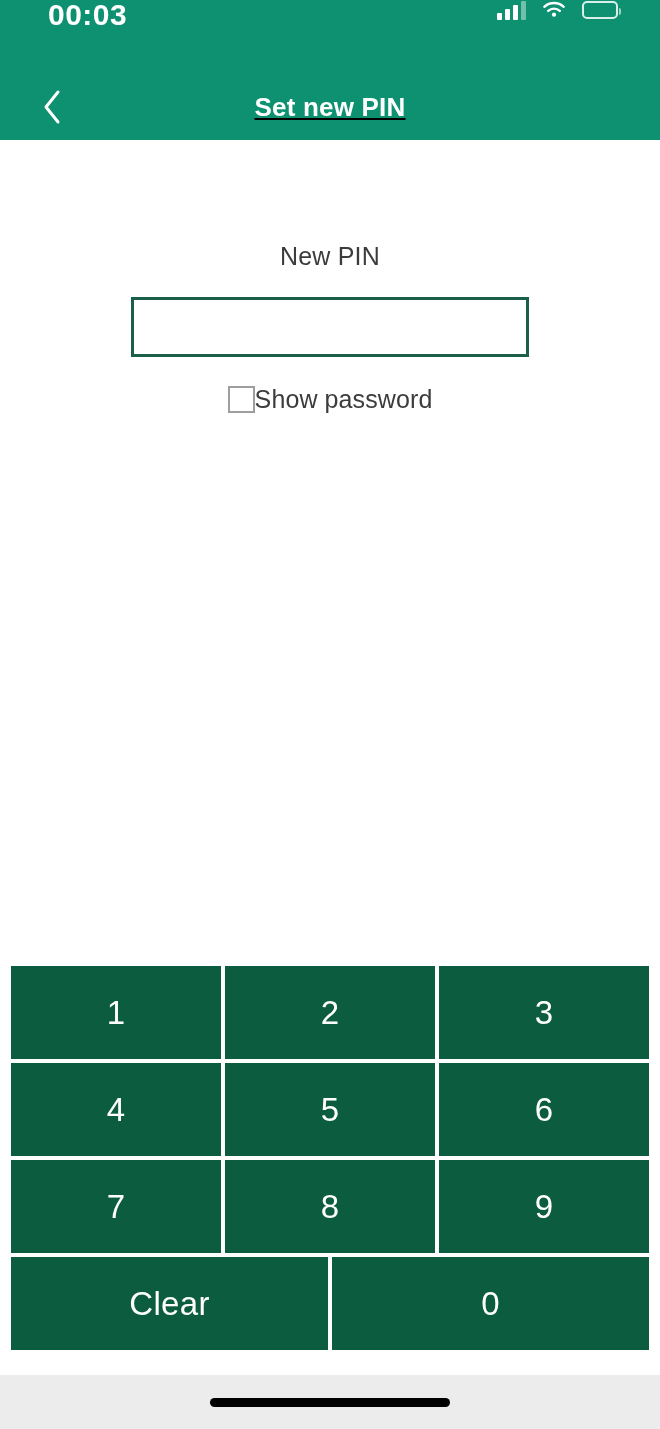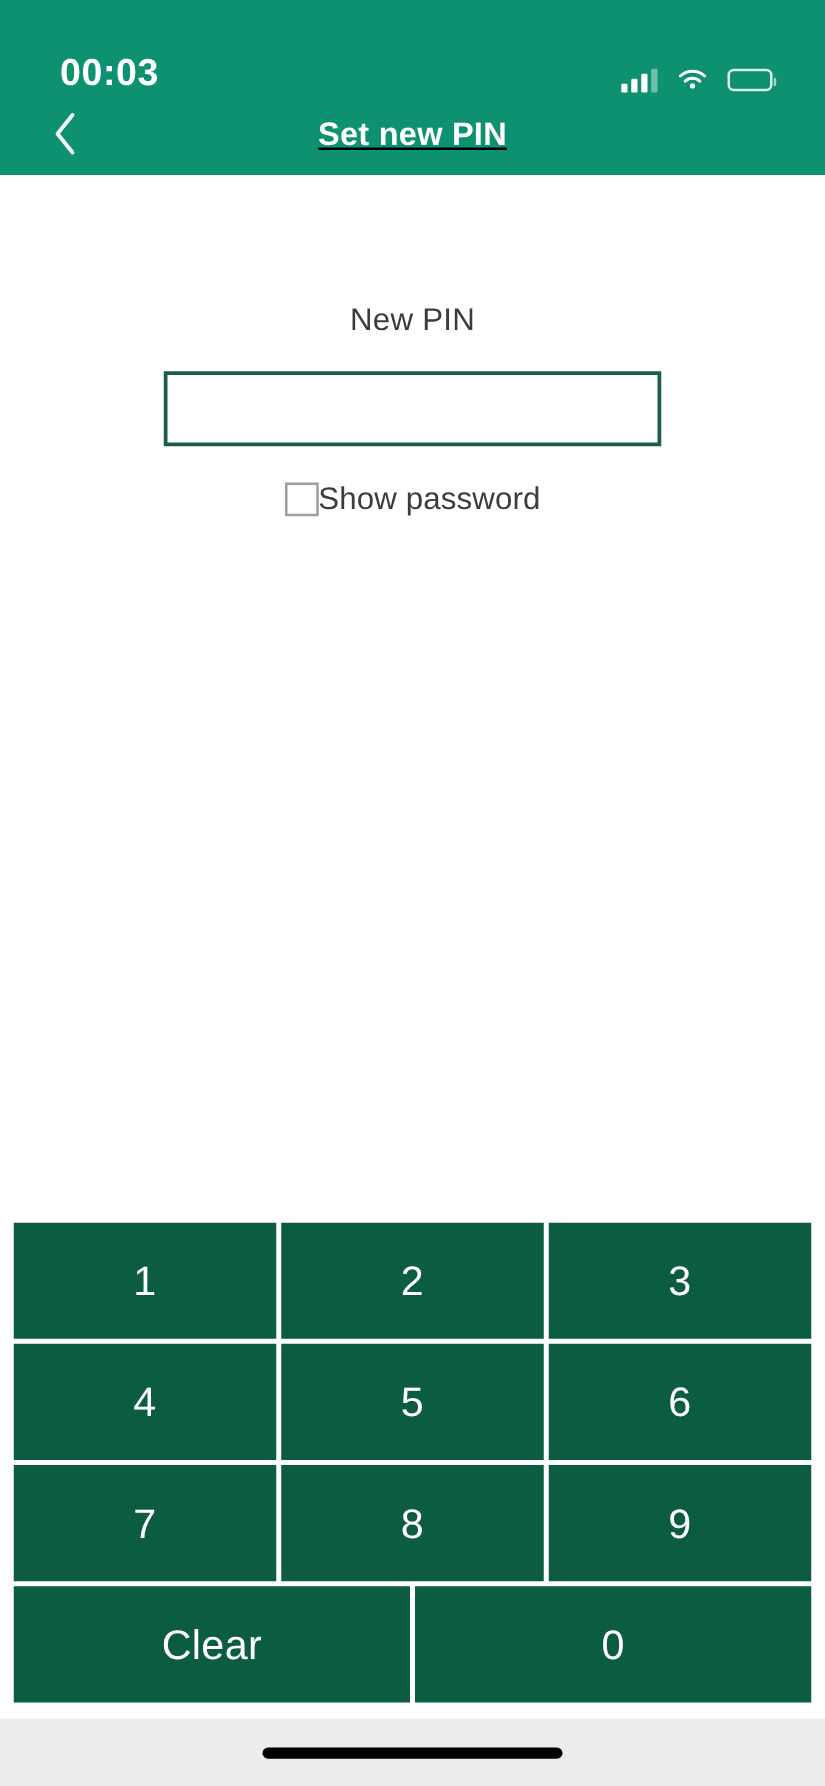--- a/index.html
+++ b/index.html
@@ -20,21 +20,21 @@
   
   .header {
     background:#0d9171;
     height:140px;
     flex:0 0 140px;
     position:relative;
   }
   .statusbar {
     height:74px;
     display:flex;
-    align-items:flex-end;
+    align-items:flex-start;
     justify-content:space-between;
     padding:0 42px 0 48px;
   }
   .status-time {
     color:#ffffff;
     font-size:30px;
     font-weight:bold;
     letter-spacing:0.5px;
     line-height:1;
   }
@@ -155,21 +155,21 @@
     flex:0 0 auto;
     width:100%;
     padding:0 11px;
     margin-bottom:13px;
   }
   .key-row {
     display:flex;
     gap:4px;
     margin-bottom:4px;
   }
-  .key-row:last-child { margin-bottom:0; }
+  .key-row:last-child { margin-bottom:12px; }
   .key {
     flex:1 1 0;
     height:93px;
     background:#0c5c3f;
     color:#ffffff;
     display:flex;
     align-items:center;
     justify-content:center;
     font-size:33px;
     cursor:pointer;

